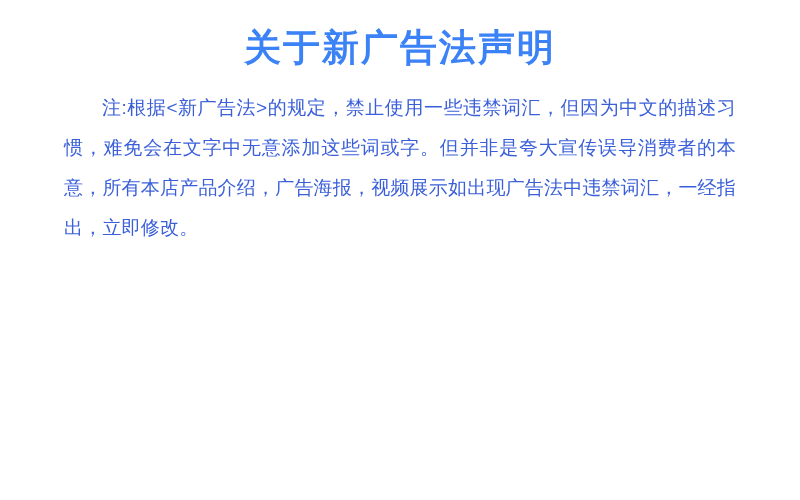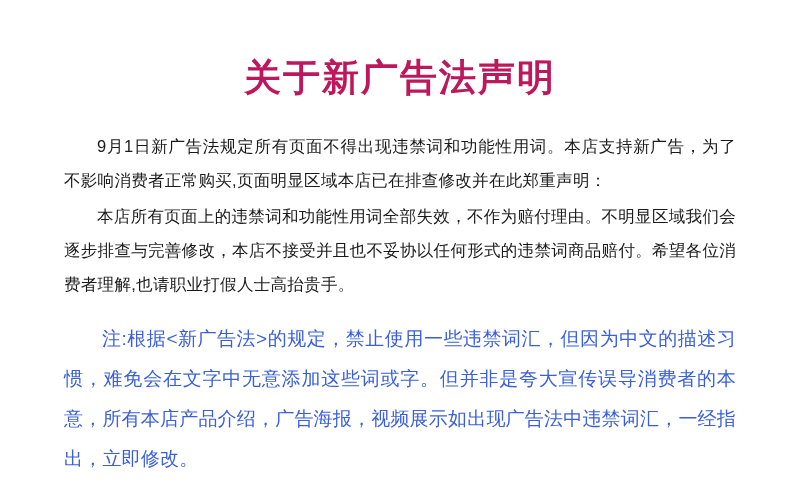--- a/index.html
+++ b/index.html
@@ -15,26 +15,26 @@
   }
   .page {
     position: relative;
     width: 800px;
     height: 500px;
     box-sizing: border-box;
     padding: 0 40px;
   }
   .doc-title {
     text-align: center;
-    color: #be185d;
+    color: #3b82f6;
     font-size: 37px;
     font-weight: bold;
     letter-spacing: 2px;
     margin: 0;
-    padding-top: 56px;
+    padding-top: 26px;
     line-height: 1.2;
   }
   .body-block {
     margin-top: 30px;
     padding: 0 24px;
   }
   .body-para {
     color: #1a1a1a;
     font-size: 16.5px;
     line-height: 2.05;
@@ -60,22 +60,18 @@
     letter-spacing: 0.2px;
   }
 </style>
 </head>
 <body>
 
 <div class="page">
 
   <h1 class="doc-title">关于新广告法声明</h1>
 
-  <div class="body-block">
-    <p class="body-para">9月1日新广告法规定所有页面不得出现违禁词和功能性用词。本店支持新广告，为了不影响消费者正常购买,页面明显区域本店已在排查修改并在此郑重声明：</p>
-    <p class="body-para">本店所有页面上的违禁词和功能性用词全部失效，不作为赔付理由。不明显区域我们会逐步排查与完善修改，本店不接受并且也不妥协以任何形式的违禁词商品赔付。希望各位消费者理解,也请职业打假人士高抬贵手。</p>
-  </div>
 
   <div class="note-block">
     <p class="note-para">注:根据&lt;新广告法&gt;的规定，禁止使用一些违禁词汇，但因为中文的描述习惯，难免会在文字中无意添加这些词或字。但并非是夸大宣传误导消费者的本意，所有本店产品介绍，广告海报，视频展示如出现广告法中违禁词汇，一经指出，立即修改。</p>
   </div>
 
 </div>
 
 </body></html>

